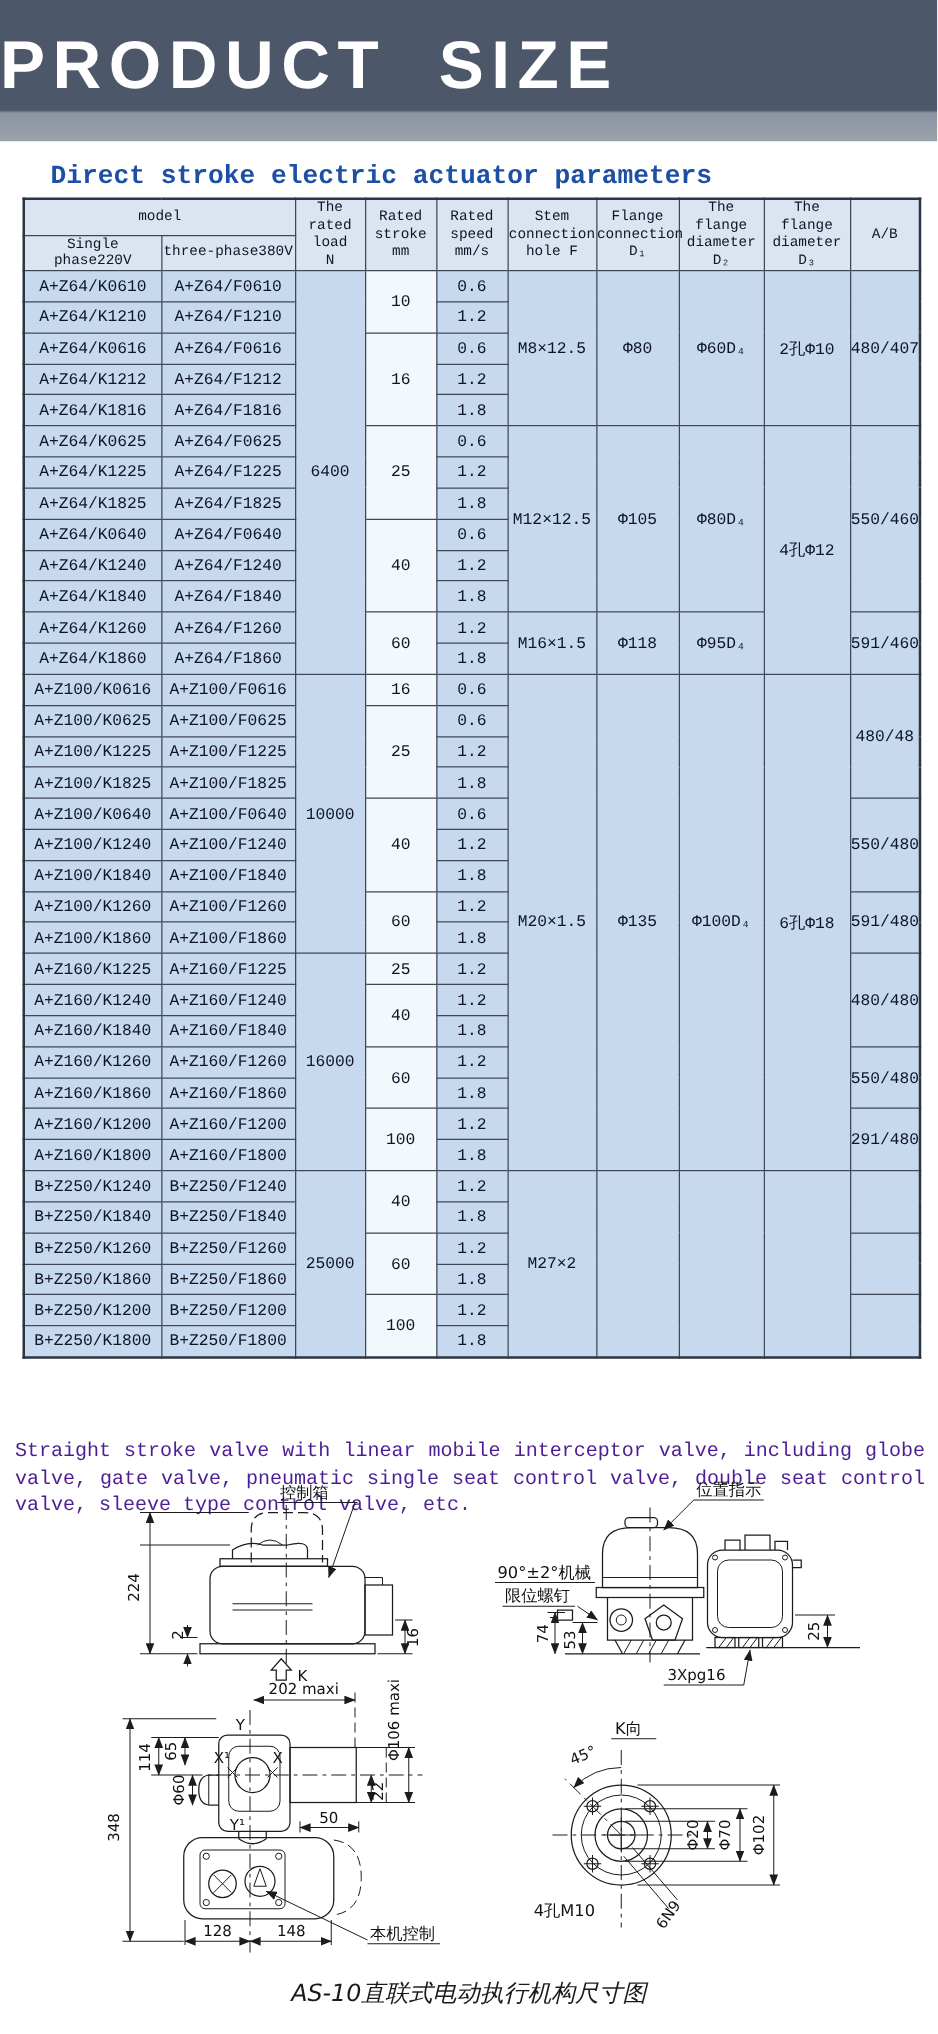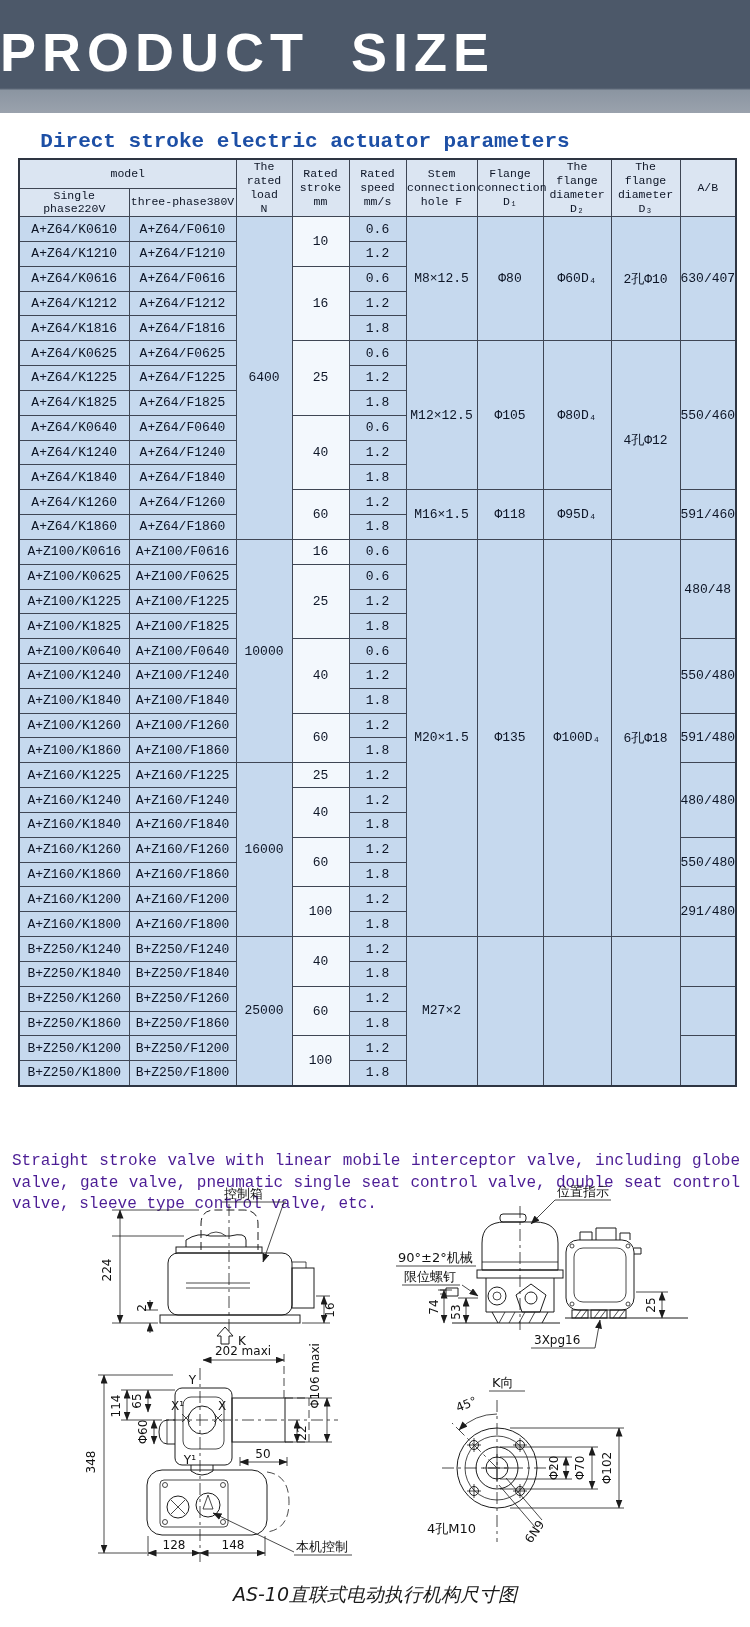--- a/index.html
+++ b/index.html
@@ -109,21 +109,21 @@
           <tr>
             <td class="col-model220">A+Z64/K0610</td>
             <td class="col-model380">A+Z64/F0610</td>
             <td rowspan="13" class="col-load">6400</td>
             <td rowspan="2" class="col-stroke">10</td>
             <td class="col-speed">0.6</td>
             <td rowspan="5" class="col-stem">M8×12.5</td>
             <td rowspan="5" class="col-d1">Φ80</td>
             <td rowspan="5" class="col-d2">Φ60D₄</td>
             <td rowspan="5" class="col-d3">2孔Φ10</td>
-            <td rowspan="5" class="col-ab">630/407</td>
+            <td rowspan="5" class="col-ab">480/407</td>
           </tr>
           <tr>
             <td class="col-model220">A+Z64/K1210</td>
             <td class="col-model380">A+Z64/F1210</td>
             <td class="col-speed">1.2</td>
           </tr>
           <tr>
             <td class="col-model220">A+Z64/K0616</td>
             <td class="col-model380">A+Z64/F0616</td>
             <td rowspan="3" class="col-stroke">16</td>

